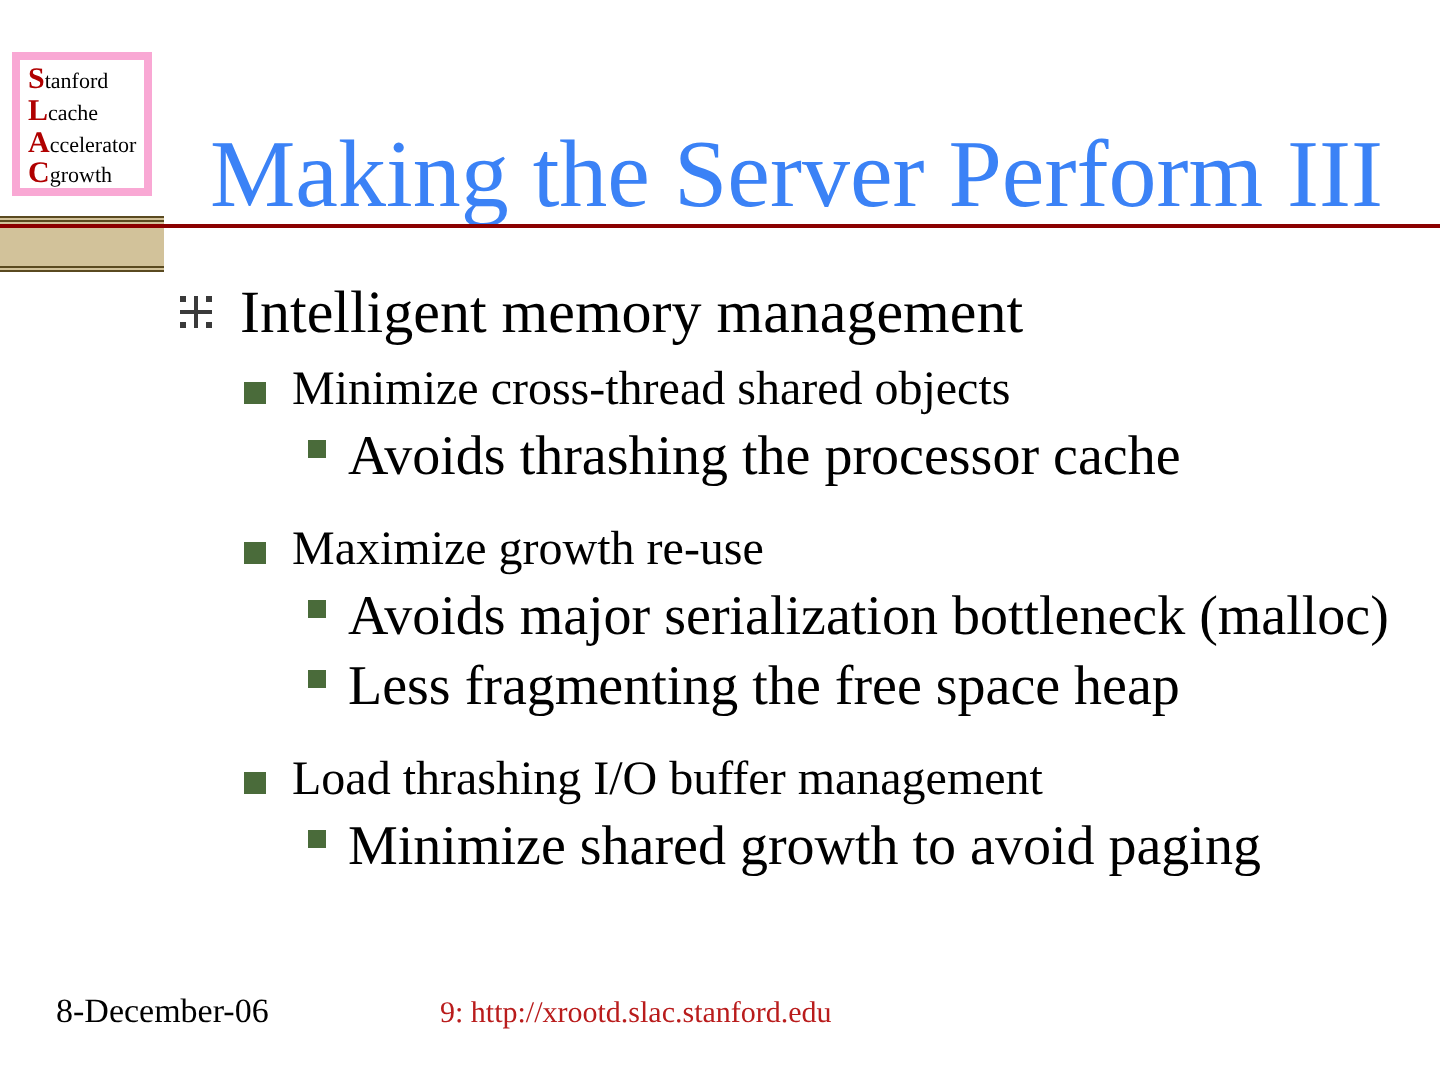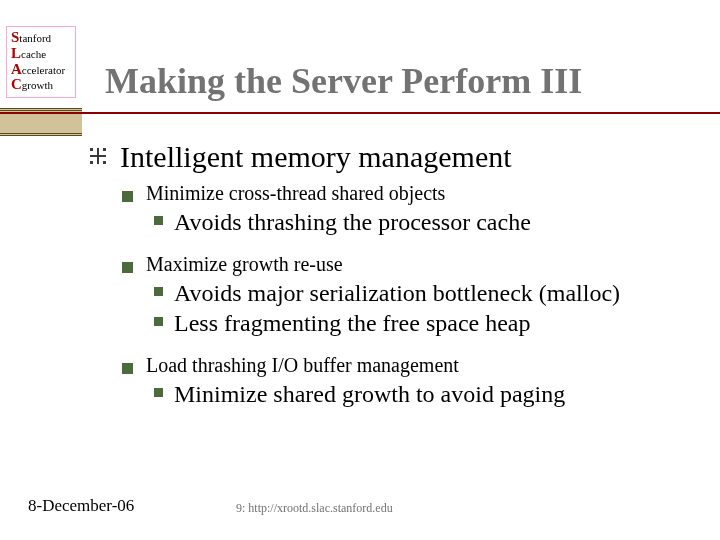--- a/index.html
+++ b/index.html
@@ -14,21 +14,21 @@
     height: 540px;
     position: relative;
     background: #fff;
   }
   .logo {
     position: absolute;
     left: 6px;
     top: 26px;
     width: 70px;
     height: 72px;
-    border: 1px solid #f9a8d4;
+    border: 4px solid #f9a8d4;
     background: #fff;
     padding: 3px 4px;
     font-family: Georgia, serif;
     line-height: 1.05;
   }
   .logo .line { display: block; font-size: 11px; color: #000; }
   .logo .line .cap { color: #b00000; font-weight: bold; font-size: 15px; }
   .side-stripe {
     position: absolute;
     left: 0;
@@ -36,23 +36,23 @@
     width: 82px;
     height: 28px;
     background: #d2c29a;
     border-top: 3px double #5a4a20;
     border-bottom: 3px double #5a4a20;
   }
   .title {
     position: absolute;
     left: 105px;
     top: 60px;
-    font-size: 36px;
-    font-weight: bold;
-    color: #737373;
+    font-size: 48px;
+    font-weight: normal;
+    color: #3b82f6;
     font-family: Georgia, 'Times New Roman', serif;
   }
   .title-underline {
     position: absolute;
     left: 0;
     top: 112px;
     width: 720px;
     height: 2px;
     background: #8b0000;
   }
@@ -70,36 +70,36 @@
     padding-left: 30px;
   }
   .lvl1 .bullet-cross {
     position: absolute;
     left: 0;
     top: 8px;
     width: 16px;
     height: 16px;
   }
   .lvl2 {
-    font-size: 20px;
+    font-size: 24px;
     margin: 4px 0 4px 30px;
     position: relative;
     padding-left: 26px;
   }
   .lvl2::before {
     content: "";
     position: absolute;
     left: 2px;
     top: 9px;
     width: 11px;
     height: 11px;
     background: #4a6b3a;
   }
   .lvl3 {
-    font-size: 24px;
+    font-size: 28px;
     margin: 3px 0 3px 62px;
     position: relative;
     padding-left: 22px;
   }
   .lvl3::before {
     content: "";
     position: absolute;
     left: 2px;
     top: 7px;
     width: 9px;
@@ -108,24 +108,24 @@
   }
   .footer-left {
     position: absolute;
     left: 28px;
     bottom: 24px;
     font-size: 17px;
     color: #000;
   }
   .footer-center {
     position: absolute;
-    left: 236px;
+    left: 220px;
     bottom: 24px;
-    font-size: 12px;
-    color: #737373;
+    font-size: 15px;
+    color: #b91c1c;
   }
   .gap { height: 10px; }
 </style>
 </head>
 <body>
 
 <div class="slide">
 
   <div class="logo">
     <span class="line"><span class="cap">S</span><span>tanford</span></span>

